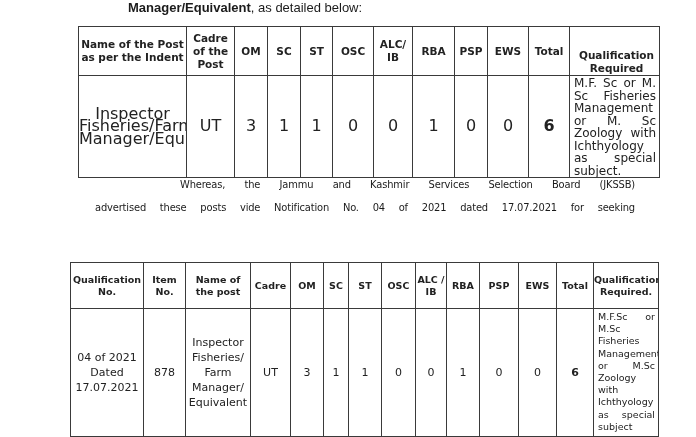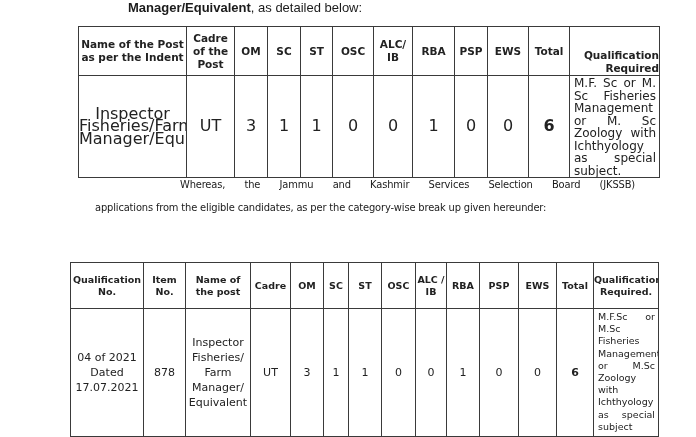--- a/index.html
+++ b/index.html
@@ -19,21 +19,21 @@
     }
     td, th {
       border: 1px solid #3a3a3a; padding: 0; text-align: center; vertical-align: middle;
       overflow: hidden;
     }
     th { font-weight: bold; }
     
     #t1 { left: 78px; top: 26px; width: 581px; }
     #t1 th { font-size: 10.5px; line-height: 13px; height: 48px; }
     #t1 td { font-size: 16px; line-height: 12.5px; height: 91px; }
-    #t1 th.qual { text-align: right; vertical-align: bottom; padding-left: 4px; }
+    #t1 th.qual { text-align: center; vertical-align: bottom; padding-left: 4px; }
     #t1 td.qual { text-align: justify; text-align-last: left; vertical-align: top; padding: 1px 3px 0 4px; font-size: 12px; line-height: 12.5px; }
     
     .para {
       position: absolute; left: 95px; top: 173px; width: 540px;
       font-family: "DejaVu Sans Condensed", "DejaVu Sans", sans-serif;
       font-size: 11px; line-height: 23px; color: #1b1b1b; text-align: justify;
       letter-spacing: -0.15px;
     }
     .para .l1 { display: block; padding-left: 85px; text-align: justify; text-align-last: justify; }
     .para .l2 { display: block; text-align: justify; text-align-last: justify; }
@@ -97,21 +97,21 @@
       <td>0</td>
       <td>0</td>
       <td class="bold">6</td>
       <td class="qual">M.F. Sc or M. Sc Fisheries Management or M. Sc Zoology with Ichthyology as special subject.</td>
     </tr>
   </tbody>
 </table>
 
 <div class="para">
   <span class="l1">Whereas, the Jammu and Kashmir Services Selection Board (JKSSB)</span>
-  <span class="l3">applications from the eligible candidates, as per the category-wise break up given hereunder:</span>
+  <span class="l2">advertised these posts vide Notification No. 04 of 2021 dated 17.07.2021 for seeking</span>
 </div>
 
 <table id="t2">
   <colgroup>
     <col style="width:73px">
       <col style="width:42px">
       <col style="width:65px">
       <col style="width:40px">
     <col style="width:33px">
       <col style="width:25px">

